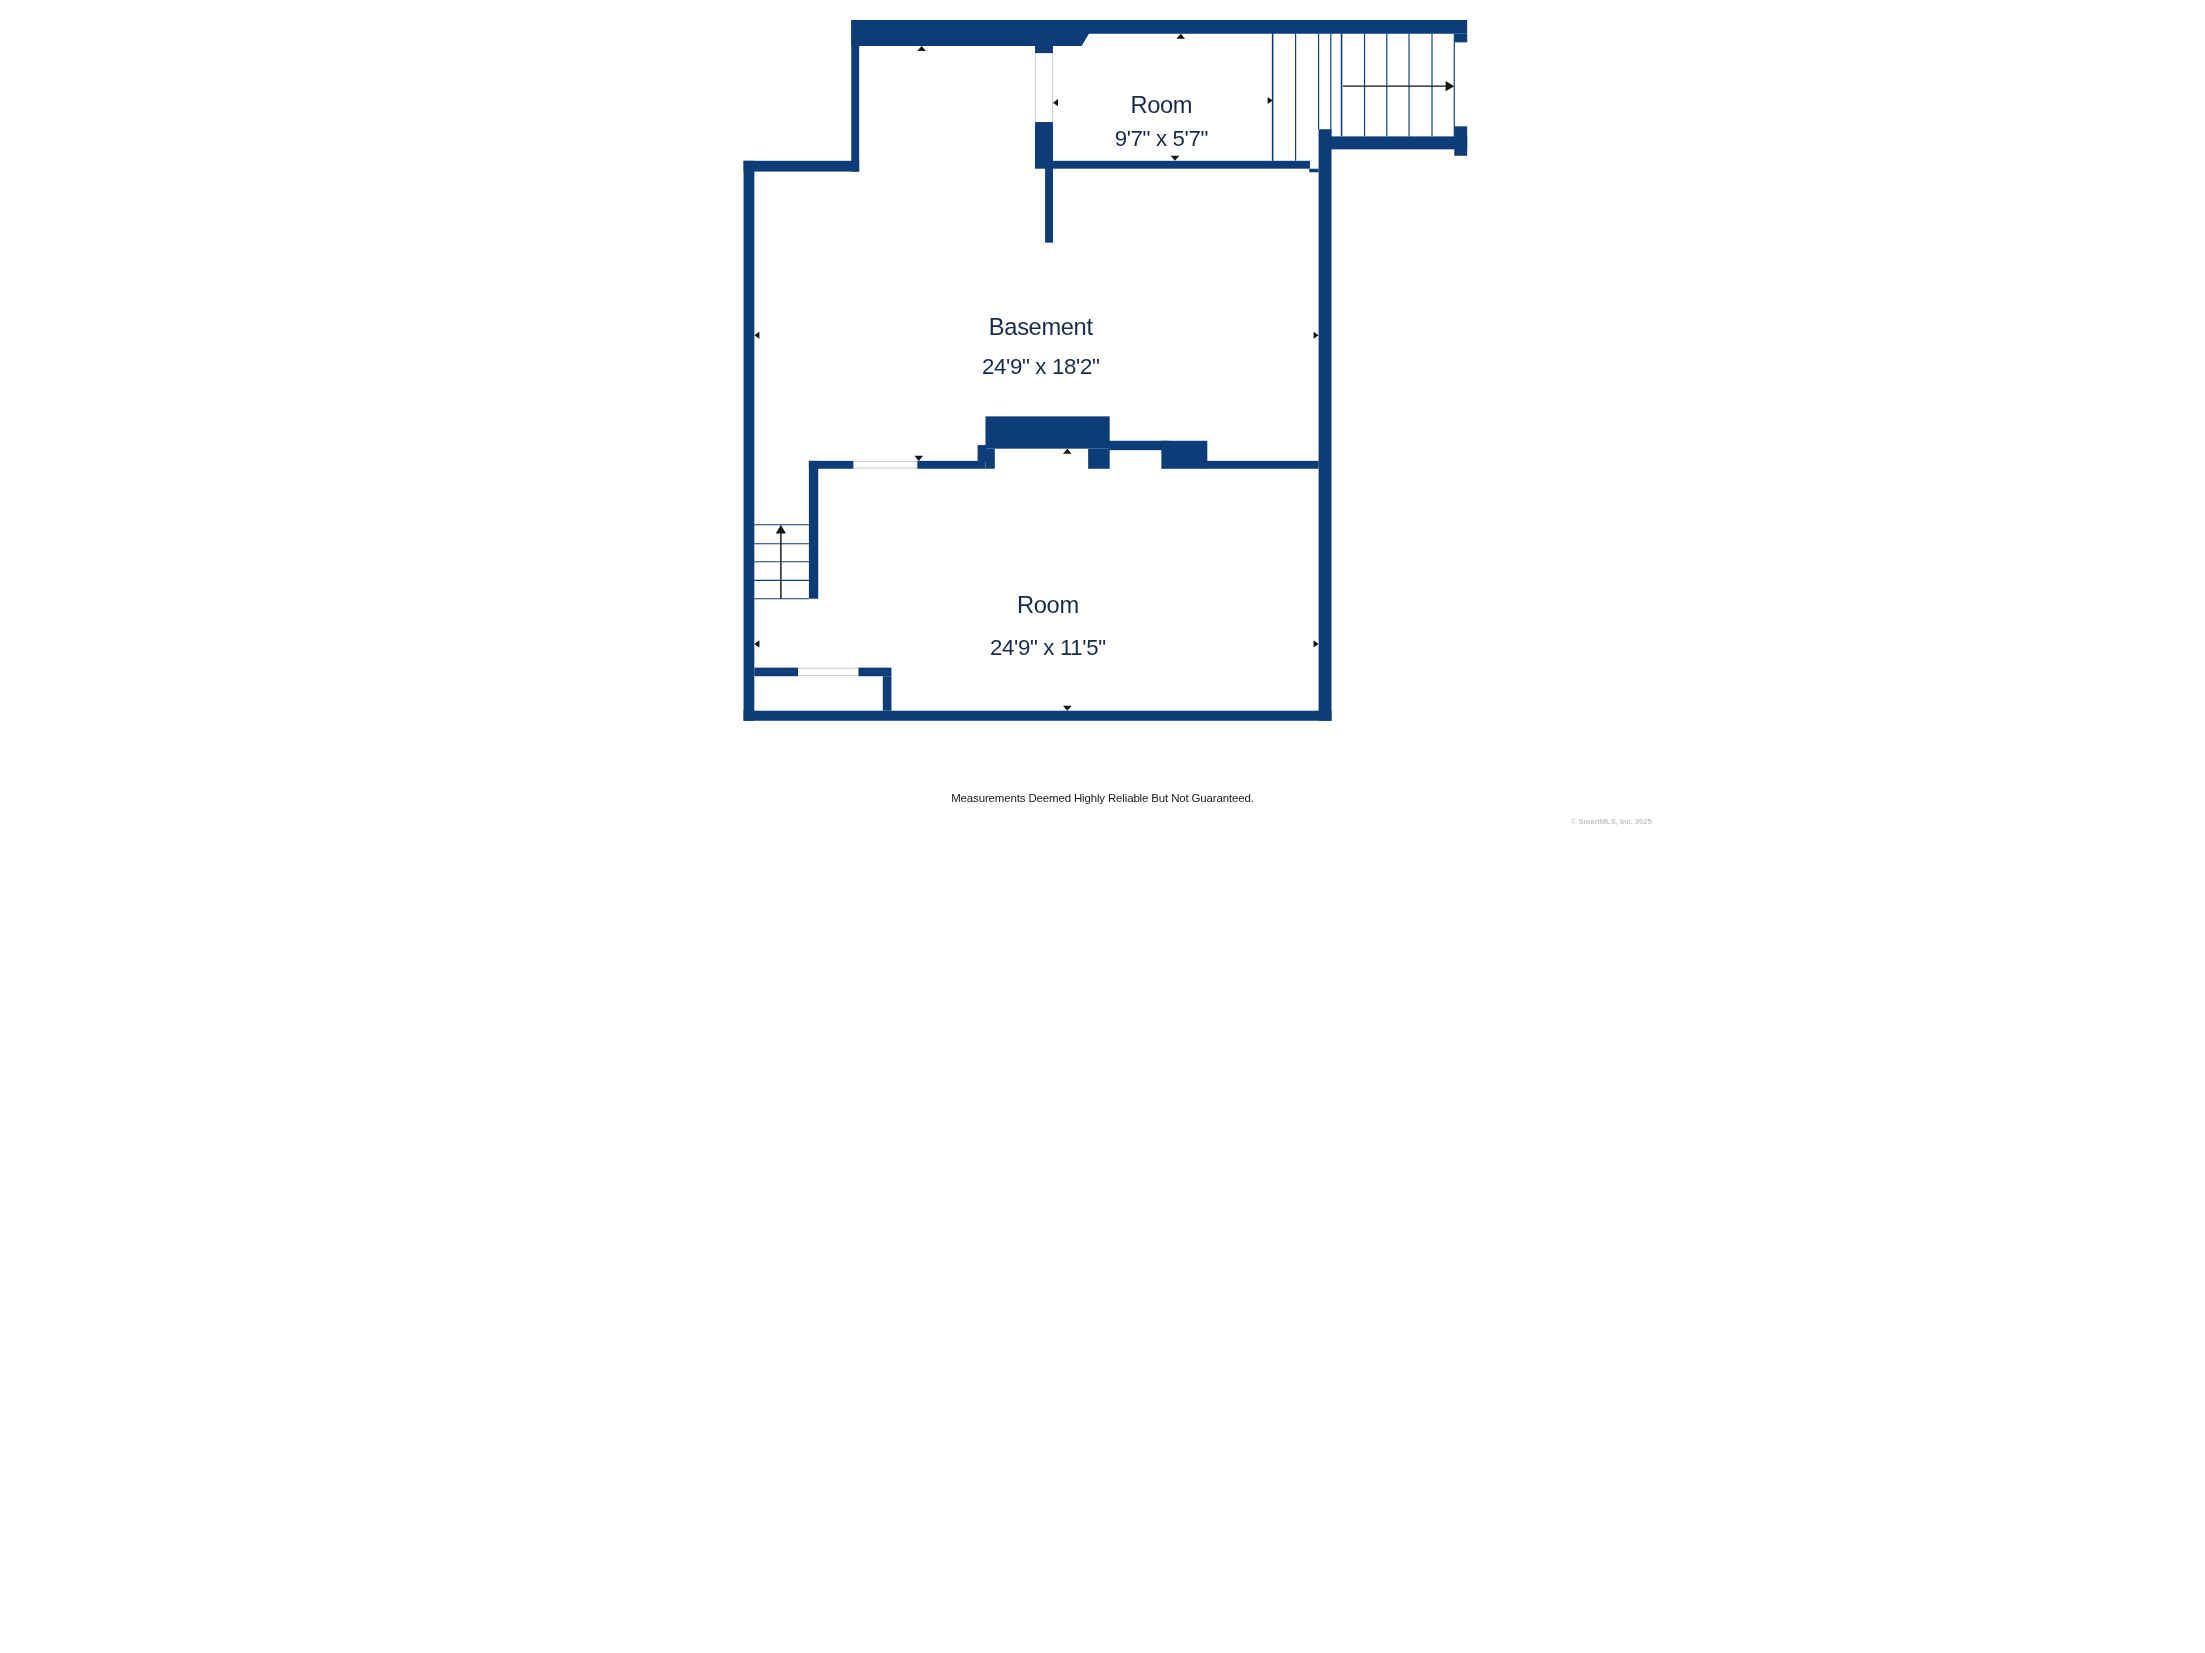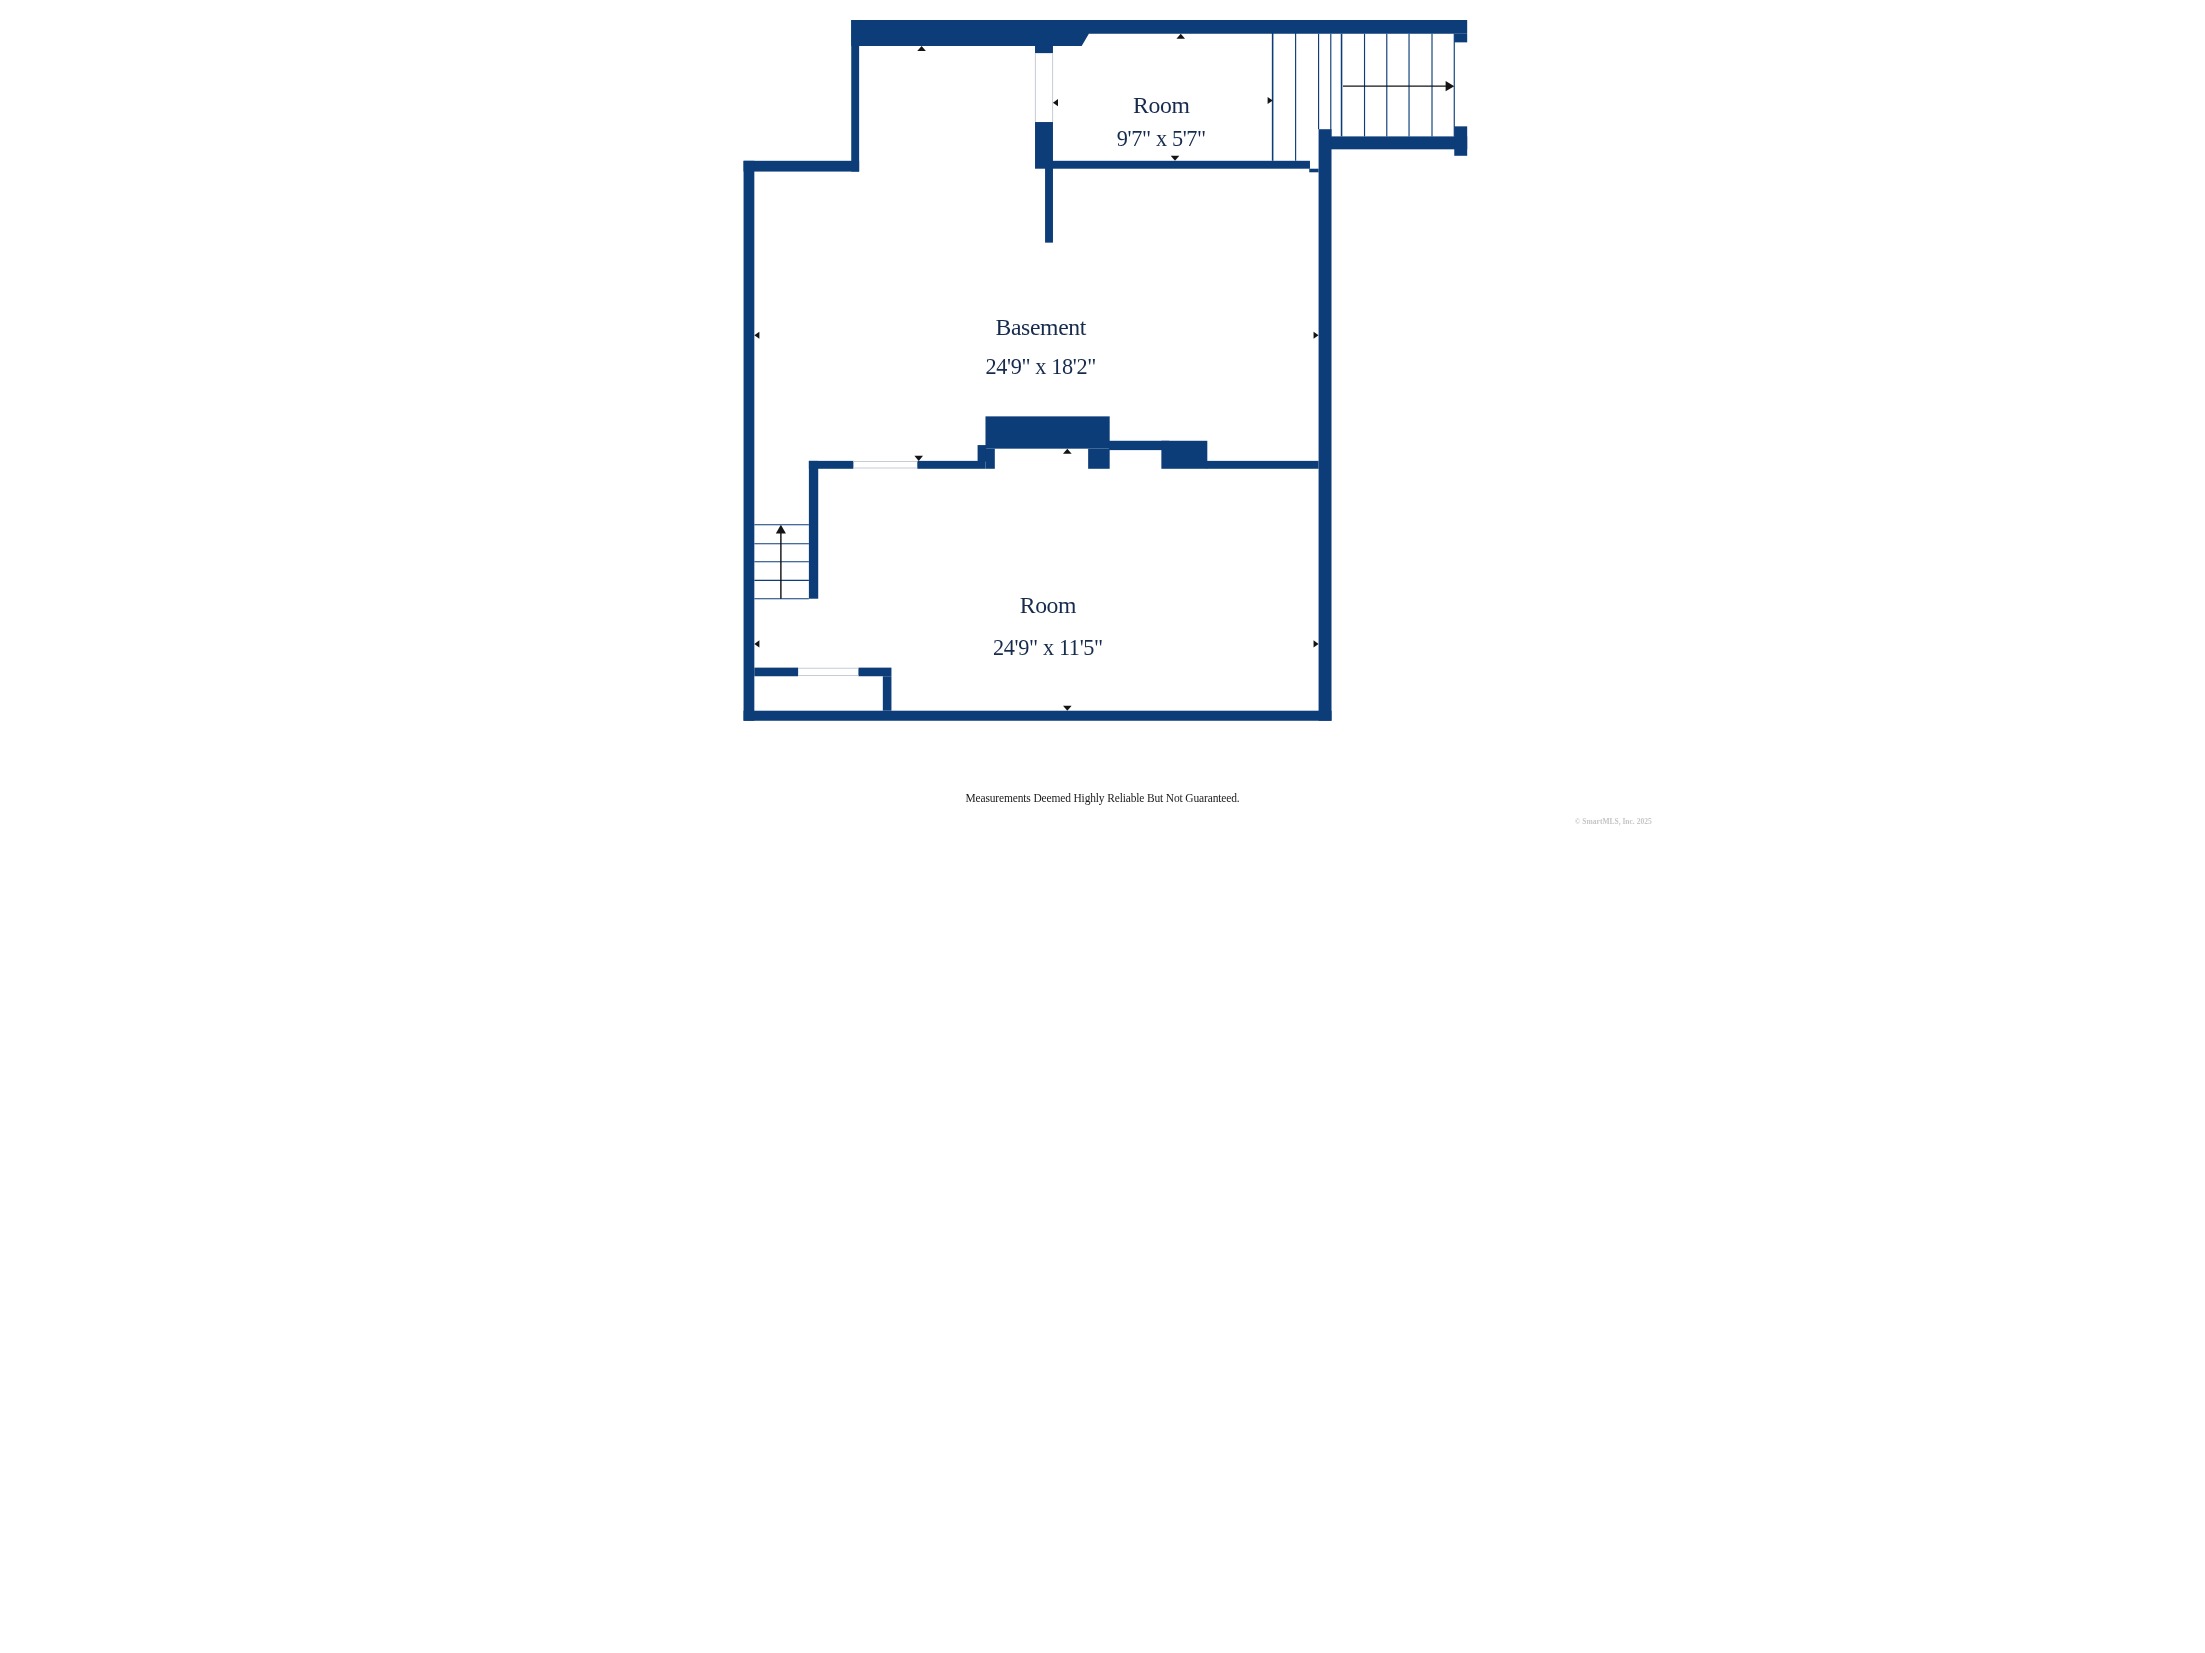--- a/index.html
+++ b/index.html
@@ -1,17 +1,17 @@
 <!DOCTYPE html>
 <html style="--bg: #ffffff; --wall: #0d3d78; --label: #172b4d; --marker: #141414; --opening: #c6ccd4; --text: #1a1a1a; --muted: #c6c6c6;font-size:11.5px"><head>
 <meta charset="utf-8">
 <style>
   html,body{margin:0;padding:0;background:#fff;}
   .page{position:relative;width:1103px;height:827px;margin:0 auto;background:var(--bg,#fff);
-        font-family:Liberation Serif, serif;}
+        font-family:Liberation Sans, sans-serif;}
   svg{display:block;width:1103px;height:827px;}
   .wall{fill:var(--wall,#0d3d78);}
   .tread{stroke:var(--wall,#0d3d78);stroke-width:1.6;fill:none;}
   .shaftline{stroke:var(--wall,#0d3d78);stroke-width:2.2;fill:none;}
   .openline{stroke:var(--opening,#c6ccd4);stroke-width:1.4;fill:none;}
   .marker{fill:var(--marker,#141414);}
   .rail{stroke:var(--marker,#141414);stroke-width:2;fill:none;}
   .room-name{fill:var(--label,#172b4d);font-size:33px;letter-spacing:-0.5px;text-anchor:middle;}
   .room-dims{fill:var(--label,#172b4d);font-size:31px;letter-spacing:-0.5px;text-anchor:middle;}
   .footer-text{fill:var(--text,#1a1a1a);font-size:16px;letter-spacing:-0.2px;text-anchor:middle;}

